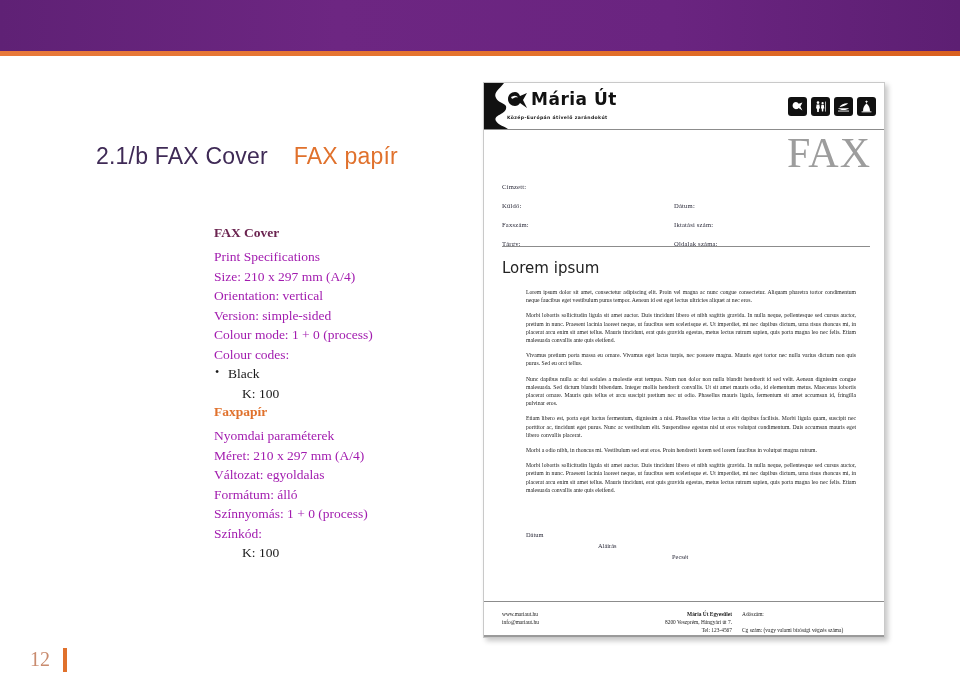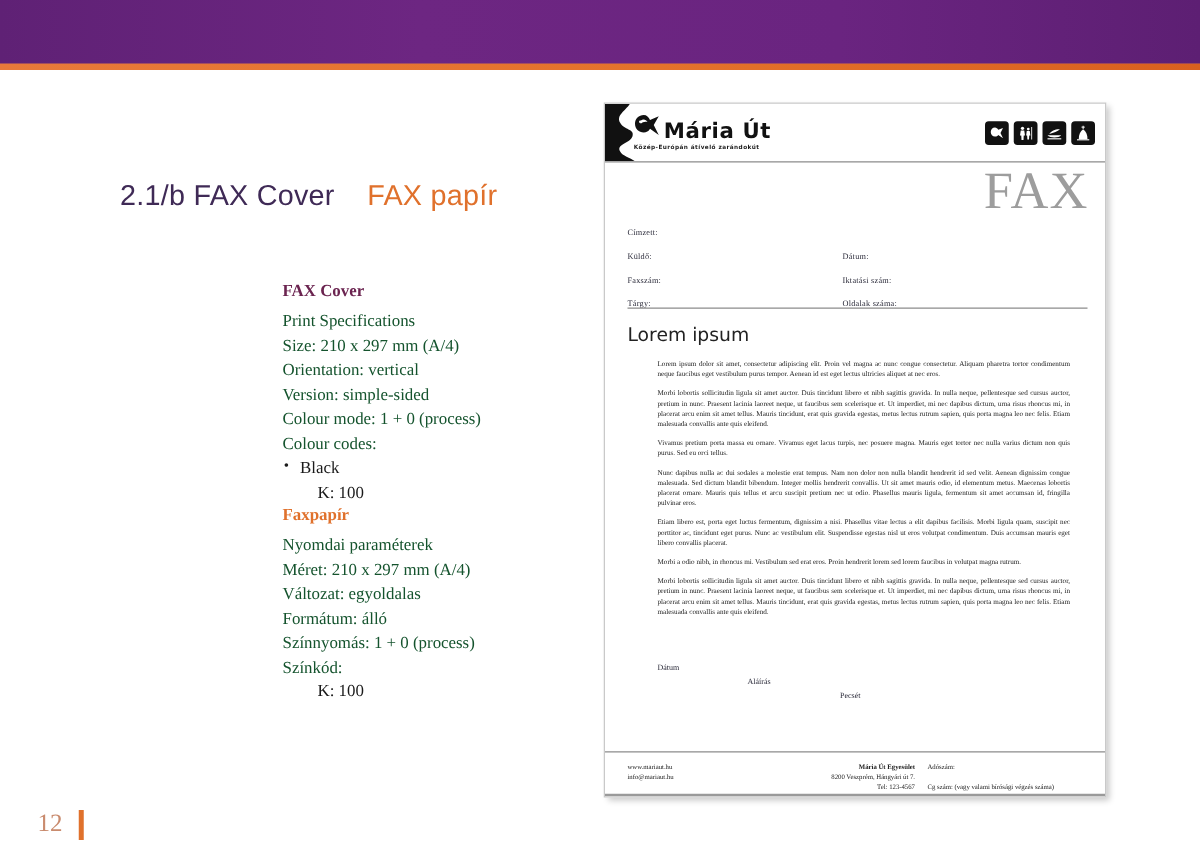--- a/index.html
+++ b/index.html
@@ -26,27 +26,27 @@
 
   
   .title-row {
     position: absolute; left: 96px; top: 108px;
     display: flex; align-items: baseline; gap: 26px;
     white-space: nowrap;
   }
   .title-main { font-size: 23px; color: #3f2a56; letter-spacing: .2px; }
   .title-alt  { font-size: 23px; color: #e0712c; letter-spacing: .2px; margin-top: 35px; }
 
-  .spec-block { position: absolute; left: 226px; font-family: "Liberation Serif", serif; }
+  .spec-block { position: absolute; left: 214px; font-family: "Liberation Serif", serif; }
   #spec-en { top: 225px; }
   #spec-hu { top: 404px; }
   .spec-head { font-size: 13.5px; font-weight: bold; margin-bottom: 6px; }
   #spec-en .spec-head { color: #6b2450; }
   #spec-hu .spec-head { color: #e0712c; }
-  .spec-line { font-size: 13.5px; color: #14532d; line-height: 19.5px; white-space: nowrap; }
+  .spec-line { font-size: 13.5px; color: #a21caf; line-height: 19.5px; white-space: nowrap; }
   .spec-bullet { font-size: 13.5px; color: #1a1a1a; line-height: 19.5px; padding-left: 14px; position: relative; }
   .spec-bullet::before {
     content: "•"; position: absolute; left: 1px; top: -1px; font-size: 12px;
   }
   .spec-sub { font-size: 13.5px; color: #1a1a1a; line-height: 19.5px; padding-left: 28px; }
 
   .page-num {
     position: absolute; left: 30px; top: 648px;
     font-family: "Liberation Serif", serif; font-size: 20px; color: #c98b6e; text-align: center;
   }
@@ -71,21 +71,21 @@
     border-bottom: 1px solid #8c8c8c;
   }
   .head-swoosh {
     position: absolute; left: 0; top: 0; width: 34px; height: 46px;
     overflow: hidden;
   }
   .logo-wrap {
     position: absolute; left: 22px; top: 8px;
     display: flex; flex-direction: column;
   }
-  .logo-top { display: flex; align-items: flex-end; gap: 3px; }
+  .logo-top { display: flex; align-items: flex-start; gap: 3px; }
   .logo-word {
     font-family: "DejaVu Sans", sans-serif;
     font-size: 17px; font-weight: bold; letter-spacing: .5px;
     color: #111; line-height: 17px;
   }
   .logo-tag {
     font-family: "DejaVu Sans", sans-serif;
     font-size: 4.6px; font-weight: bold; letter-spacing: .35px;
     color: #1a1a1a; margin-top: 2px; margin-left: 1px;
   }

